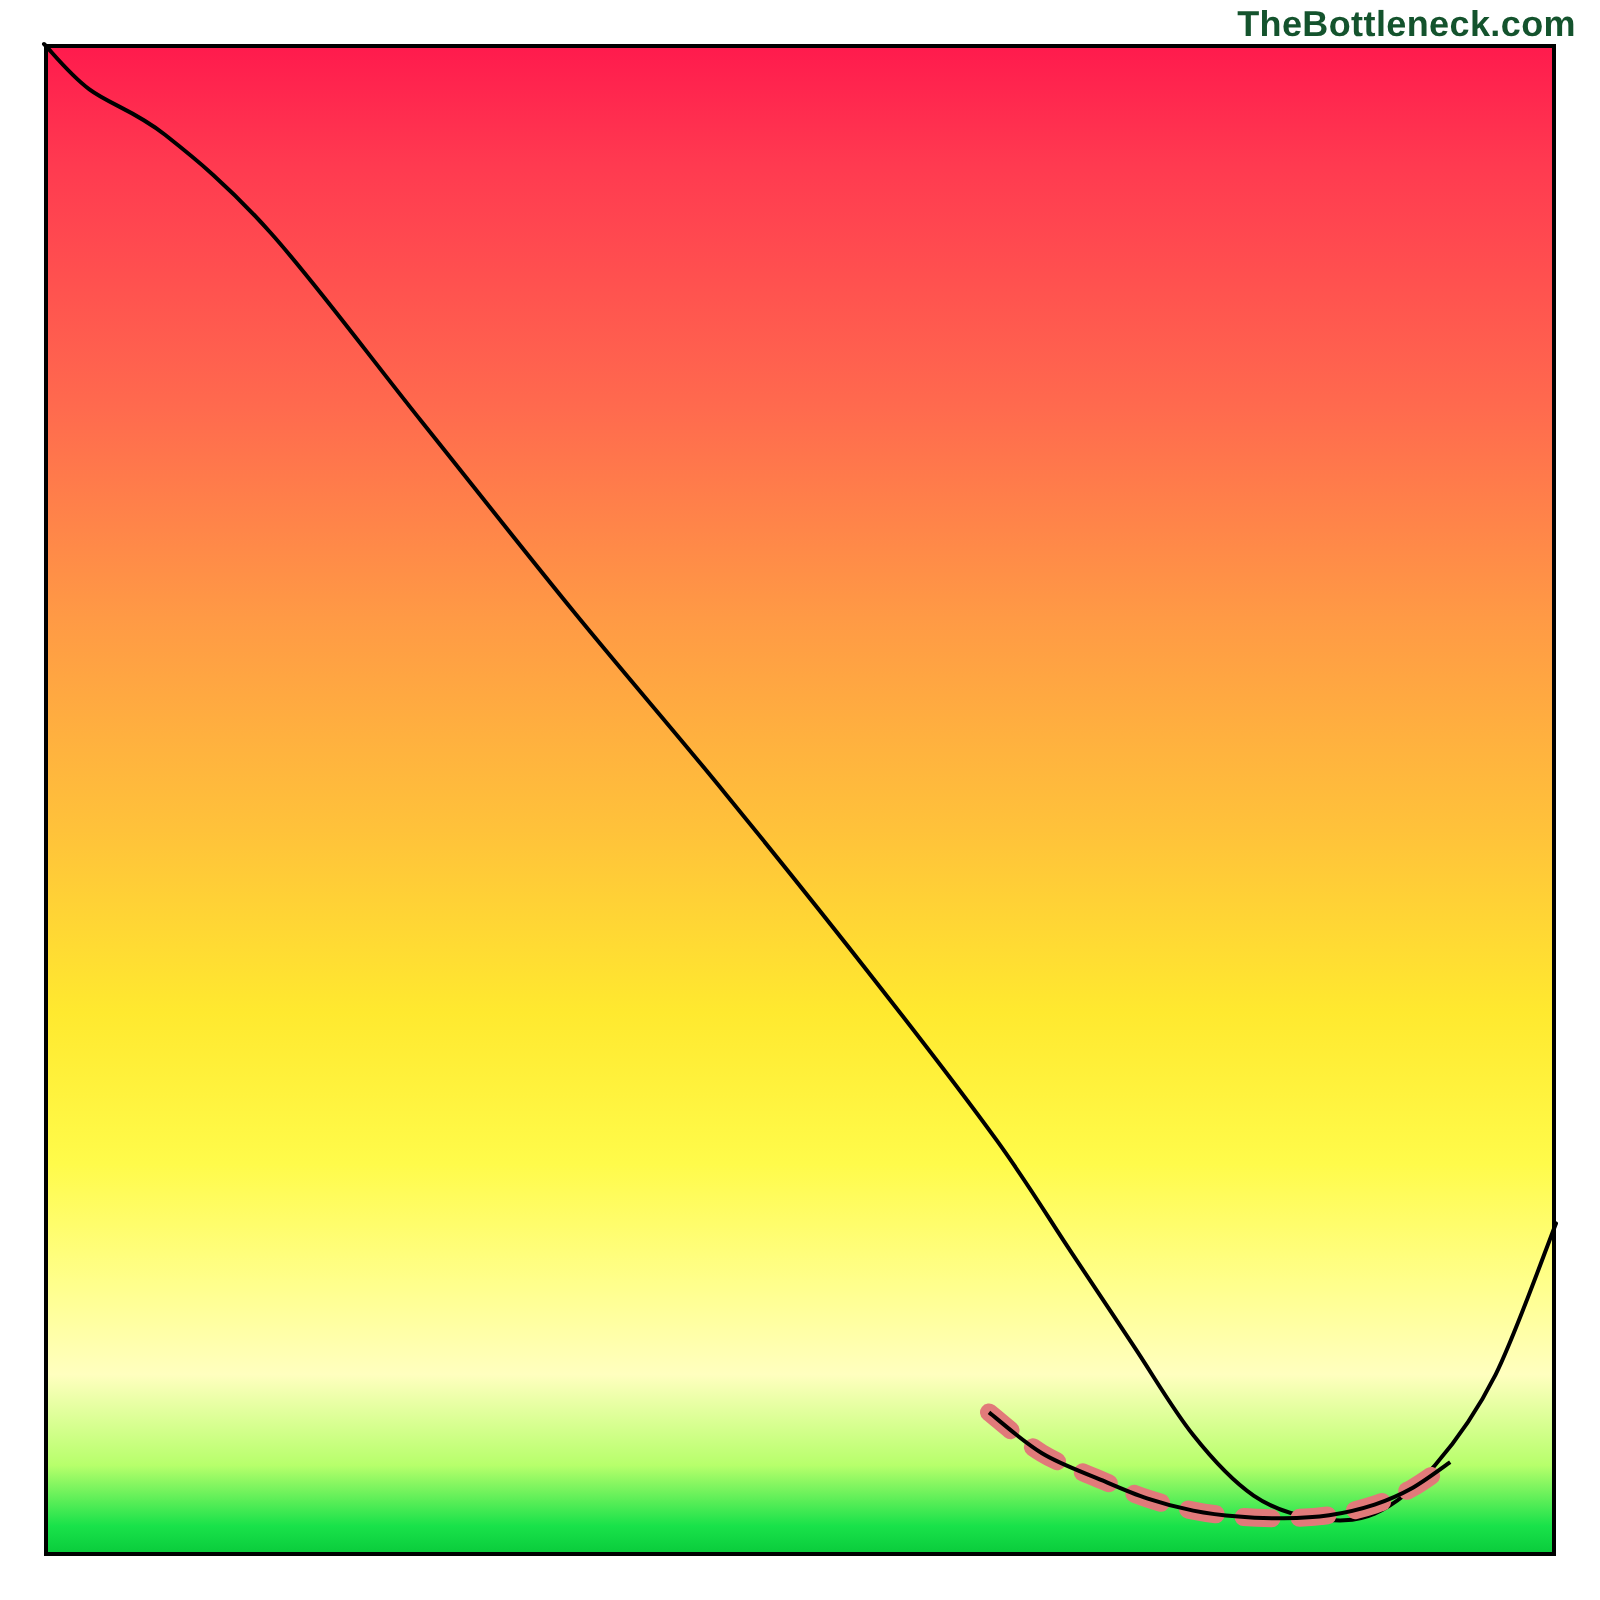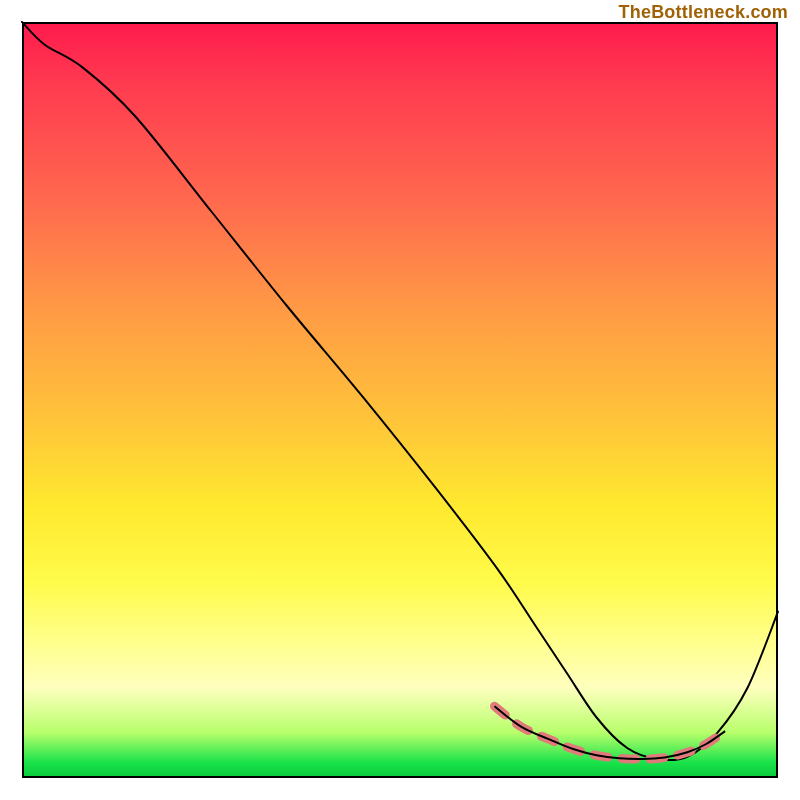--- a/index.html
+++ b/index.html
@@ -45,21 +45,21 @@
     border: 2px solid #000;
     pointer-events: none;
     box-sizing: border-box;
   }
   .watermark {
     position: absolute;
     top: 2px;
     right: 12px;
     font-size: 18px;
     font-weight: 600;
-    color: #a16207;
+    color: #14532d;
     letter-spacing: 0.2px;
   }
   svg.curve {
     position: absolute;
     inset: 0;
     width: 100%;
     height: 100%;
     overflow: visible;
   }
 </style>

